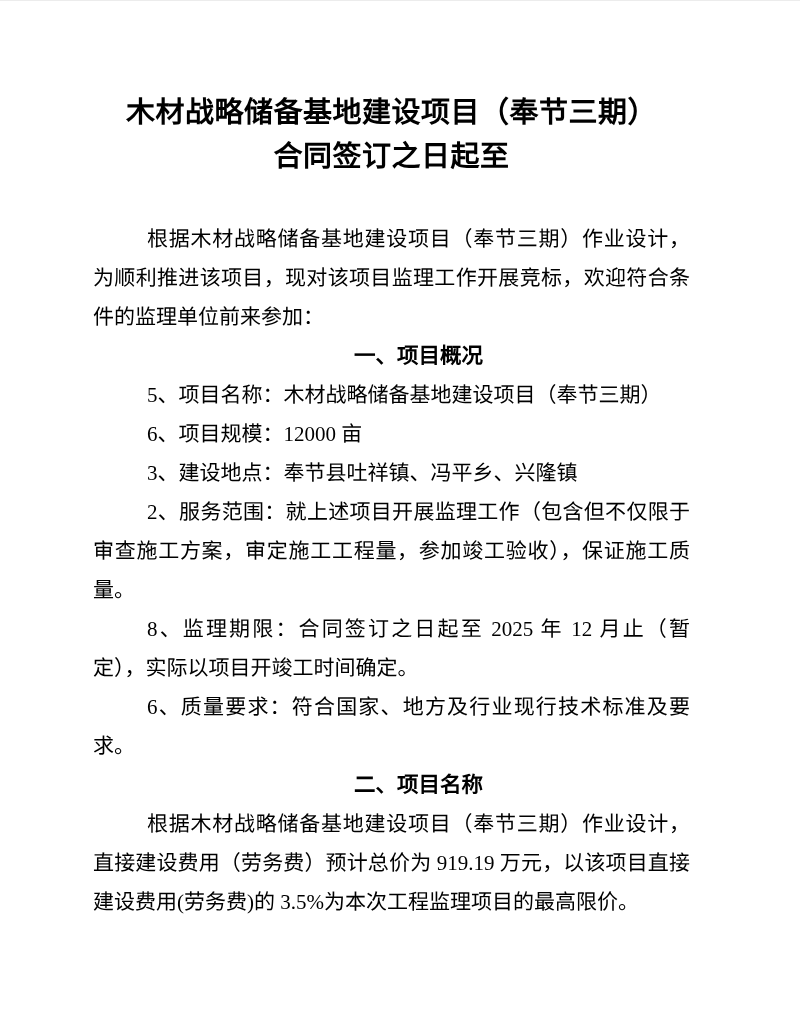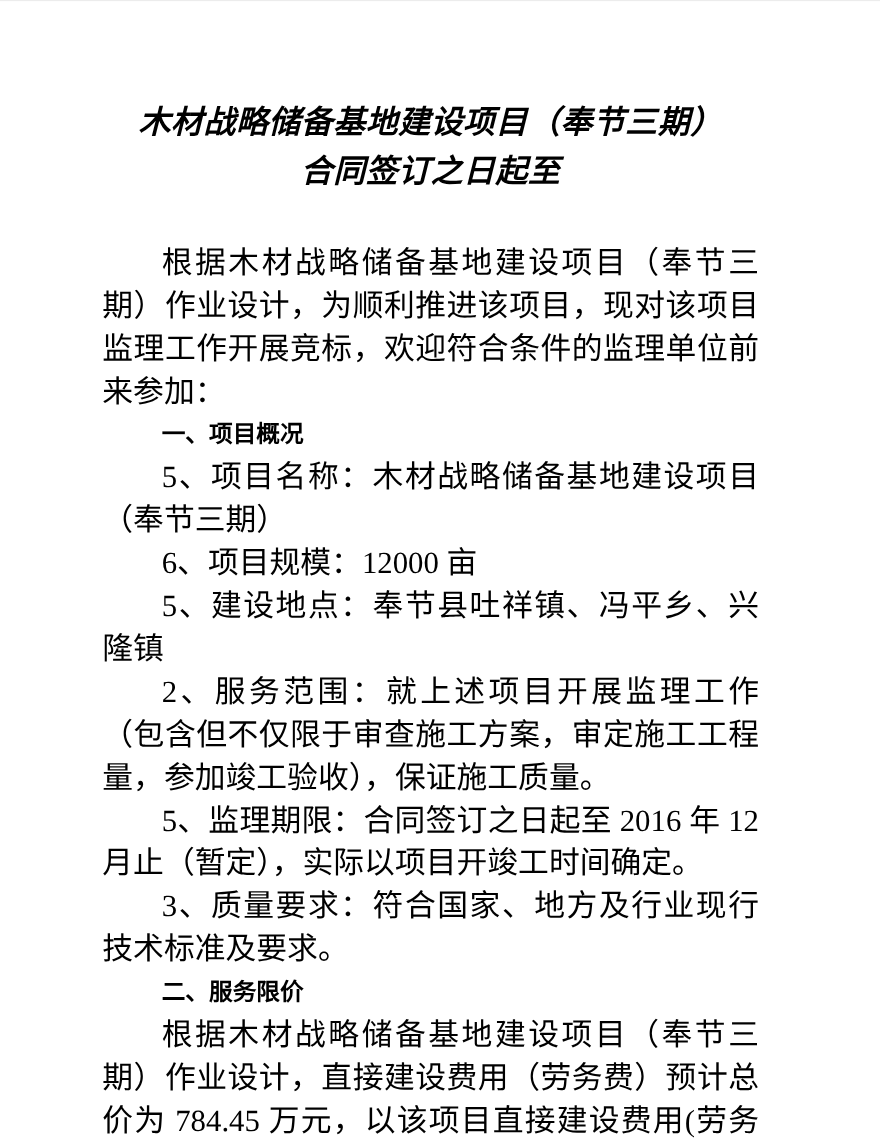--- a/index.html
+++ b/index.html
@@ -25,59 +25,58 @@
     width: 597px;
     padding-top: 89px;
   }
   .doc-title {
     text-align: center;
     font-weight: bold;
     font-size: 29px;
     line-height: 44px;
     font-family: "Liberation Serif", "DejaVu Serif", serif;
     letter-spacing: 0.5px;
-    font-style: italic;
   }
   .doc-body {
     margin-top: 42px;
   }
   .para {
     margin: 0;
     padding: 0;
-    font-size: 28px;
+    font-size: 21px;
     line-height: 39px;
     text-indent: 54px;
   }
   .para.body {
     text-align: justify;
     text-justify: inter-ideograph;
     font-family: "Liberation Serif", "DejaVu Serif", serif;
   }
   .para.heading {
-    text-align: left;
+    text-align: center;
     font-weight: bold;
     font-family: "Liberation Sans", "DejaVu Sans", sans-serif;
     font-size: 21.5px;
   }
 </style>
 </head>
 <body>
 
 <div class="page">
   <div class="content">
     <div class="doc-title">
       <div>木材战略储备基地建设项目（奉节三期）</div>
       <div>合同签订之日起至</div>
     </div>
     <div class="doc-body">
         <p class="para body">根据木材战略储备基地建设项目（奉节三期）作业设计，为顺利推进该项目，现对该项目监理工作开展竞标，欢迎符合条件的监理单位前来参加：</p>
         <p class="para heading">一、项目概况</p>
         <p class="para body">5、项目名称：木材战略储备基地建设项目（奉节三期）</p>
         <p class="para body">6、项目规模：12000 亩</p>
-        <p class="para body">5、建设地点：奉节县吐祥镇、冯平乡、兴隆镇</p>
+        <p class="para body">3、建设地点：奉节县吐祥镇、冯平乡、兴隆镇</p>
         <p class="para body">2、服务范围：就上述项目开展监理工作（包含但不仅限于审查施工方案，审定施工工程量，参加竣工验收），保证施工质量。</p>
-        <p class="para body">5、监理期限：合同签订之日起至 2016 年 12 月止（暂定），实际以项目开竣工时间确定。</p>
-        <p class="para body">3、质量要求：符合国家、地方及行业现行技术标准及要求。</p>
-        <p class="para heading">二、服务限价</p>
-        <p class="para body">根据木材战略储备基地建设项目（奉节三期）作业设计，直接建设费用（劳务费）预计总价为 784.45 万元，以该项目直接建设费用(劳务费)的 3.5%为本次工程监理项目的最高限价。</p>
+        <p class="para body">8、监理期限：合同签订之日起至 2025 年 12 月止（暂定），实际以项目开竣工时间确定。</p>
+        <p class="para body">6、质量要求：符合国家、地方及行业现行技术标准及要求。</p>
+        <p class="para heading">二、项目名称</p>
+        <p class="para body">根据木材战略储备基地建设项目（奉节三期）作业设计，直接建设费用（劳务费）预计总价为 919.19 万元，以该项目直接建设费用(劳务费)的 3.5%为本次工程监理项目的最高限价。</p>
       </div>
   </div>
 </div>
 
 </body></html>

